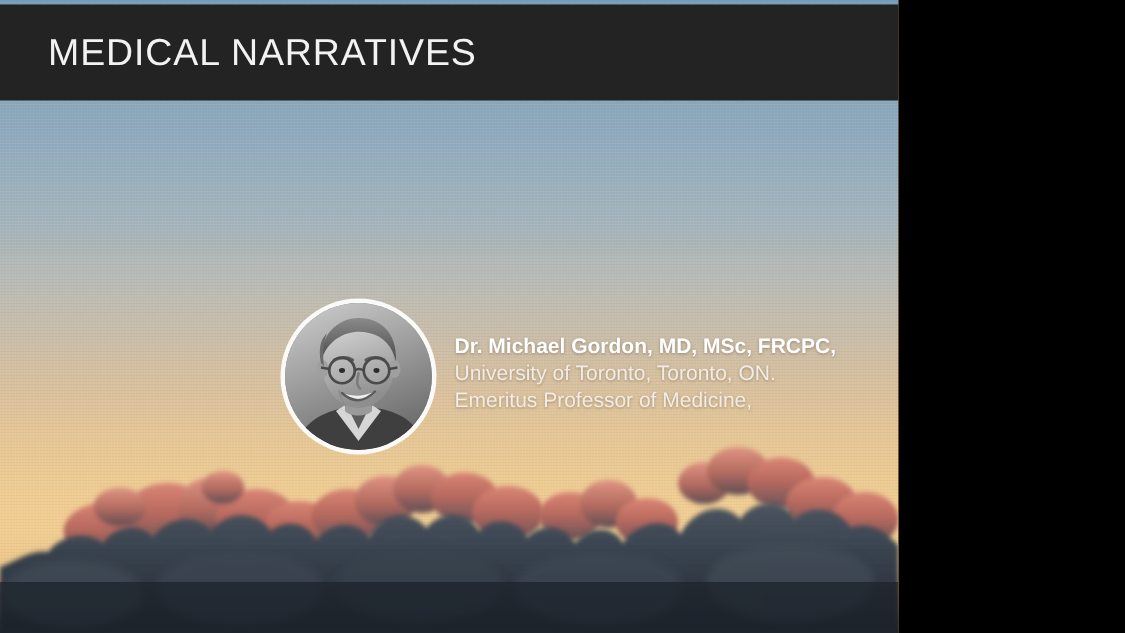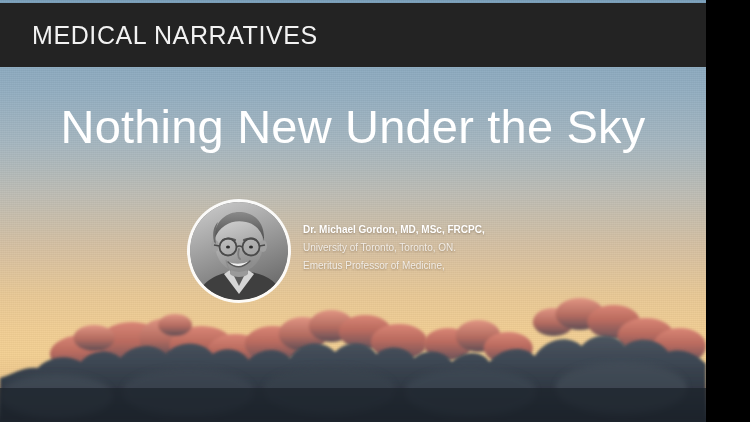--- a/index.html
+++ b/index.html
@@ -6,21 +6,21 @@
   html, body {
     margin: 0;
     padding: 0;
     background: #000;
   }
   body {
     font-family: "Liberation Sans", sans-serif;
   }
   .slide {
     position: relative;
-    width: 706px;
+    width: 599px;
     height: 422px;
     overflow: hidden;
     background: #a16207;
     text-decoration: underline;
   }
 
   
   .sky {
     position: absolute;
     inset: 0;
@@ -111,21 +111,21 @@
     flex: 0 0 auto;
     box-shadow: 0 0 0 3px rgba(255,255,255,.92);
     background: #8e8e8e;
   }
   .avatar svg { display: block; width: 100%; height: 100%; }
 
   .author-text {
     margin-left: 15px;
     padding-top: 19px;
     color: #f3f1ee;
-    font-size: 10px;
+    font-size: 14px;
     line-height: 18px;
     text-shadow: 0 1px 2px rgba(60,40,20,.35);
     white-space: nowrap;
   }
   .author-name { font-weight: bold; color: #ffffff; }
   .author-line { font-weight: 400; color: #f1ece6; }
 </style>
 </head>
 <body>
 
@@ -221,21 +221,20 @@
       </g>
 
       <rect x="0" y="96" width="750" height="34" fill="#1c232b" opacity=".75"></rect>
     </svg>
   </div>
 
   <div class="header-bar">
     <div class="header-title">MEDICAL NARRATIVES</div>
   </div>
 
-  <div class="slide-title">Nothing New Under the Sky</div>
 
   <div class="author-block">
 
     <div class="avatar">
       <svg viewBox="0 0 98 98" aria-hidden="true">
         <defs>
           <linearGradient id="bgph" x1="0" y1="0" x2="0.4" y2="1">
             <stop offset="0%" stop-color="#cfcfcf"></stop>
             <stop offset="100%" stop-color="#6f6f6f"></stop>
           </linearGradient>

